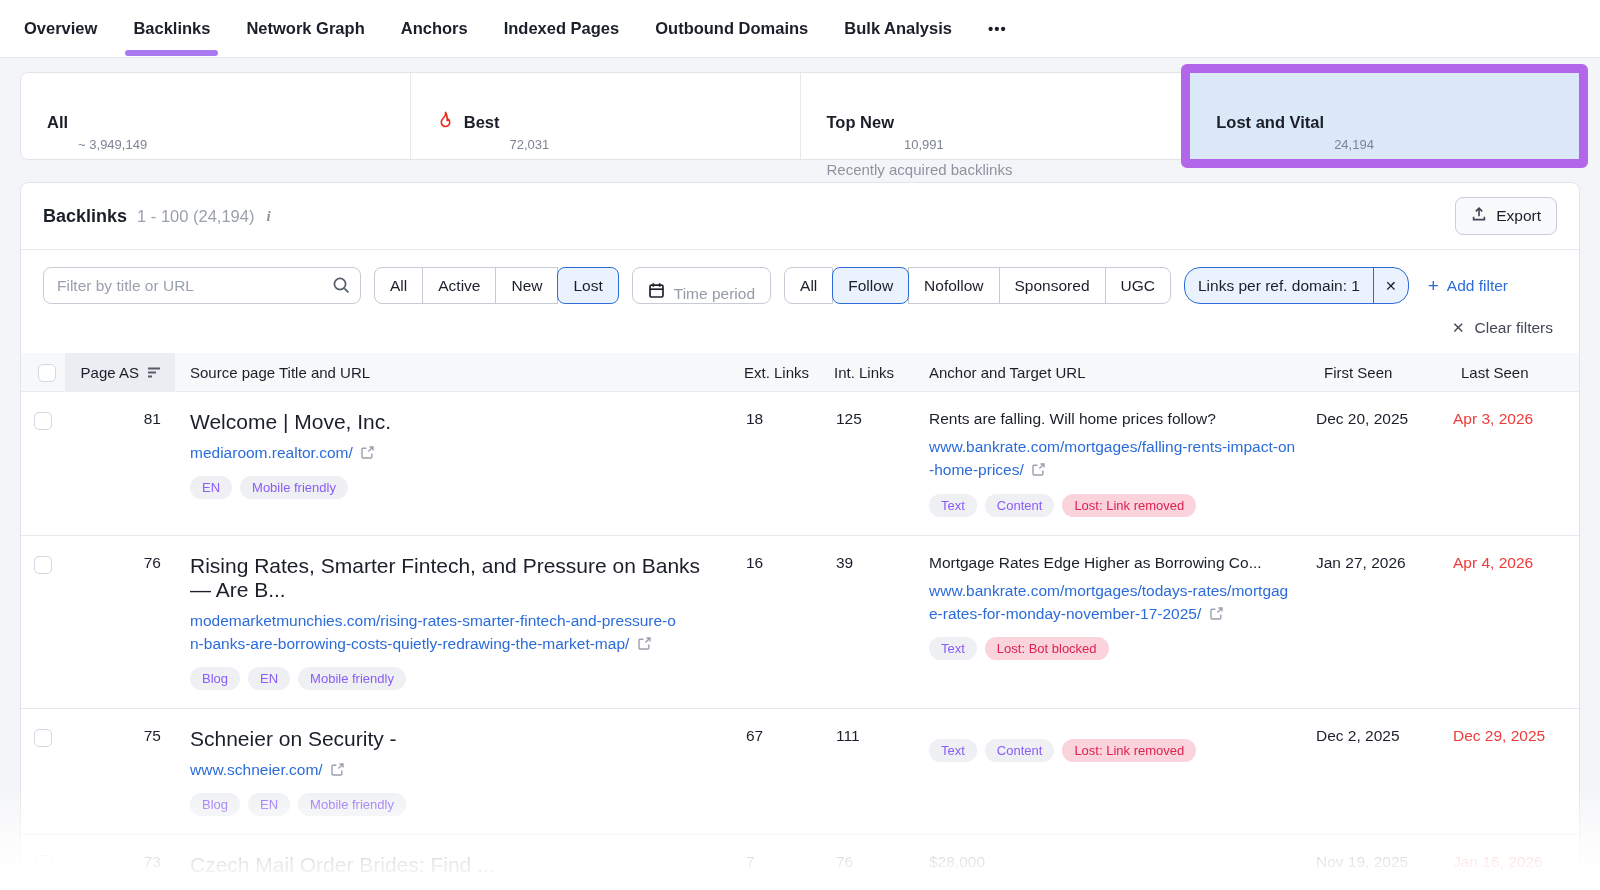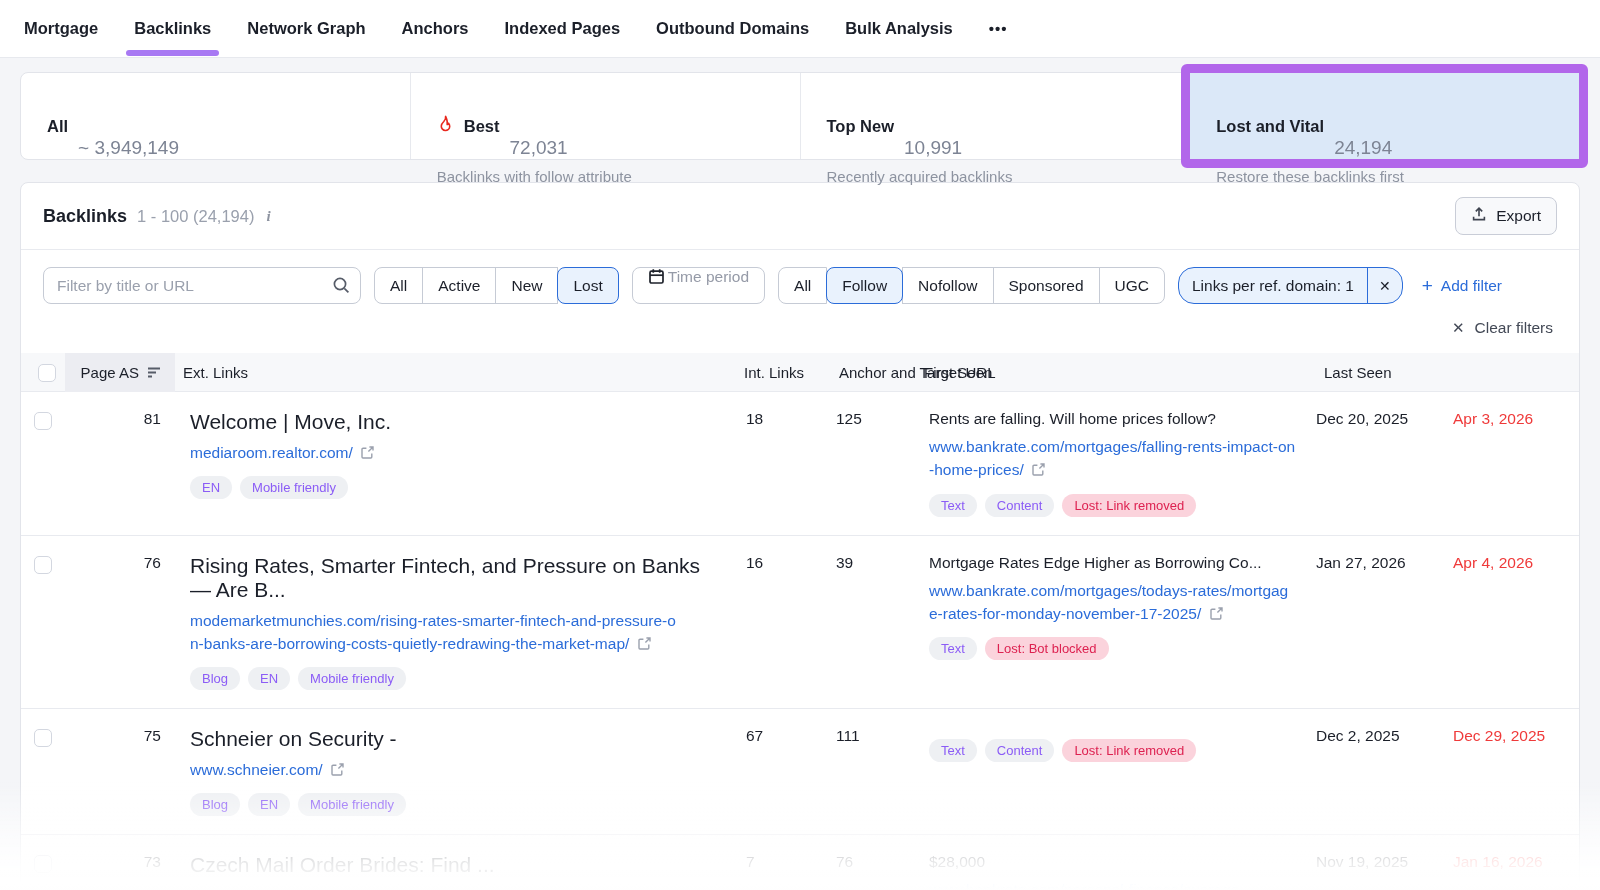--- a/index.html
+++ b/index.html
@@ -16,21 +16,21 @@
     height:6px; border-radius:3px; background:#a879f3; }
   .tab-more { font-size:15px; font-weight:700; letter-spacing:1px; color:#1b1f29; cursor:pointer; }
 
   
   .cards { margin:14px 20px 0; background:#fff; border:1px solid #e2e4ea;
     border-radius:8px; display:flex; height:88px; }
   .card { flex:1; padding:20px 26px; border-right:1px solid #e7e9ee; position:relative; }
   .card:last-child { border-right:none; }
   .card-top { display:flex; align-items:center; gap:10px; }
   .card-title { font-size:16.5px; font-weight:700; color:#1b1f29; }
-  .card-value { font-size:19px; color:#7d8494;margin-top:44px; }
+  .card-value { font-size:13px; color:#7d8494;margin-top:44px; }
   .card-sub { margin-top:9px; font-size:15px; color:#8d93a0; }
   .card.highlighted { background:#dbe8f8; }
   .annotation-border { position:absolute; inset:-9px; border:9px solid #b266ea;
     border-radius:6px; pointer-events:none; z-index:5; }
 
   
   .panel { margin:22px 20px 0; background:#fff; border:1px solid #e2e4ea;
     border-radius:8px 8px 0 0; min-height:700px; }
   .panel-header { display:flex; align-items:center; padding:14px 22px; }
   .panel-title { font-size:18px; font-weight:700; }
@@ -51,21 +51,21 @@
     font-family:"Liberation Sans","DejaVu Sans",sans-serif; }
   .search-input::placeholder { color:#9aa0ad; }
   .search-icon { position:absolute; right:11px; top:9px; cursor:pointer; }
   .seg-group { display:flex; }
   .seg { height:37px; display:flex; align-items:center; padding:0 15px;
     border:1px solid #c6cbd5; background:#fff; font-size:15.5px; color:#1b1f29;
     margin-left:-1px; cursor:pointer; }
   .seg:first-child { border-radius:8px 0 0 8px; margin-left:0; }
   .seg:last-child { border-radius:0 8px 8px 0; }
   .seg.selected { border:1px solid #2b6cd9; background:#e9f2fd; border-radius:8px; z-index:2; }
-  .timeperiod-btn { height:37px; display:flex; align-items:flex-start; gap:3px; padding:0 15px;
+  .timeperiod-btn { height:37px; display:flex; align-items:flex-end; gap:9px; padding:0 15px;
     border:1px solid #c6cbd5; border-radius:8px; background:#fff; font-size:15.5px;
     color:#959aa7; cursor:pointer; }
   .filter-chip { height:37px; display:flex; align-items:stretch;
     border:1px solid #2b6cd9; border-radius:16px; background:#e9f2fd; overflow:hidden; }
   .chip-label { display:flex; align-items:center; padding:0 13px; font-size:15.5px; color:#1b1f29; }
   .chip-x { display:flex; align-items:center; padding:0 11px; border-left:1px solid #2b6cd9;
     font-size:14px; font-weight:700; color:#1b1f29; cursor:pointer; }
   .add-filter { display:flex; align-items:center; gap:8px; color:#2b6cd9;
     font-size:15.5px; cursor:pointer; margin-left:6px; white-space:nowrap; }
   .add-plus { font-size:19px; font-weight:400; }
@@ -104,21 +104,21 @@
 
   .fade-overlay { position:fixed; left:0; right:0; bottom:0; height:108px; z-index:10;
     pointer-events:none;
     background:linear-gradient(to bottom, rgba(255,255,255,0) 0%,
       rgba(255,255,255,.55) 40%, rgba(255,255,255,.9) 75%, #ffffff 100%); }
 </style>
 </head>
 <body>
 
 <nav class="topnav">
-  <div class="tab">Mortgage</div>
+  <div class="tab">Overview</div>
   <div class="tab active">Backlinks</div>
   <div class="tab">Network Graph</div>
   <div class="tab">Anchors</div>
   <div class="tab">Indexed Pages</div>
   <div class="tab">Outbound Domains</div>
   <div class="tab">Bulk Analysis</div>
   <div class="tab-more">•••</div>
 </nav>
 
 <section class="cards">
@@ -131,36 +131,34 @@
   <div class="card">
     <div class="card-top">
       <span>
         <svg width="17" height="19" viewBox="0 0 16 18">
             <path d="M8.1 1.3c.4 2.3-.5 3.6-1.7 4.9C5.2 7.4 4 8.7 4 10.5a4 4 0 0 0 8 .3c0-1.3-.5-2.2-1.1-3-.2.6-.7 1.1-1.3 1.3.4-2-.2-4.9-1.5-7.8z" stroke="#e8281e" stroke-width="1.5" fill="none" stroke-linejoin="round"></path>
           </svg>
       </span>
       <span class="card-title">Best</span>
       <span class="card-value">72,031</span>
     </div>
-    <div class="card-sub">Backlinks with follow attribute</div>
   </div>
   <div class="card">
     <div class="card-top">
       <span class="card-title">Top New</span>
       <span class="card-value">10,991</span>
     </div>
     <div class="card-sub">Recently acquired backlinks</div>
   </div>
   <div class="card highlighted">
     <div class="annotation-border"></div>
     <div class="card-top">
       <span class="card-title">Lost and Vital</span>
       <span class="card-value">24,194</span>
     </div>
-    <div class="card-sub">Restore these backlinks first</div>
   </div>
 </section>
 
 <section class="panel">
 
   <div class="panel-header">
     <span class="panel-title">Backlinks</span>
     <span class="panel-range">1 - 100 (24,194)</span>
     <span class="info-i">i</span>
     <span class="spacer"></span>
@@ -234,20 +232,21 @@
         <div class="checkbox"></div>
       </div>
     <div class="th-pageas">
       <span>Page AS</span>
       <span>
         <svg width="14" height="11" viewBox="0 0 14 11">
             <path d="M1 1.5h12M1 5.5h8M1 9.5h4" stroke="#565c68" stroke-width="1.8"></path>
           </svg>
       </span>
     </div>
+    <div class="th" style="padding-left:15px">Source page Title and URL</div>
     <div class="th">Ext. Links</div>
     <div class="th">Int. Links</div>
     <div class="th" style="padding-left:13px">Anchor and Target URL</div>
     <div class="th">First Seen</div>
     <div class="th">Last Seen</div>
   </div>
 
   <div class="grid trow">
     <div class="cell-check">
         <div class="checkbox"></div>

